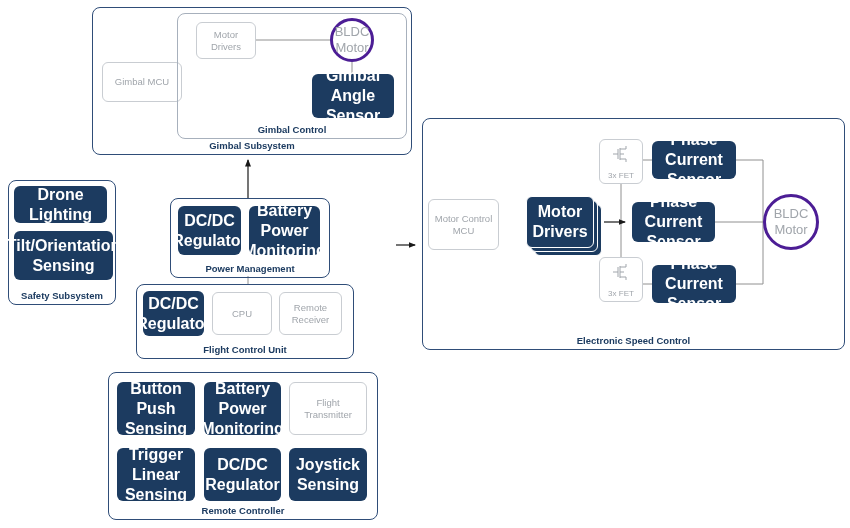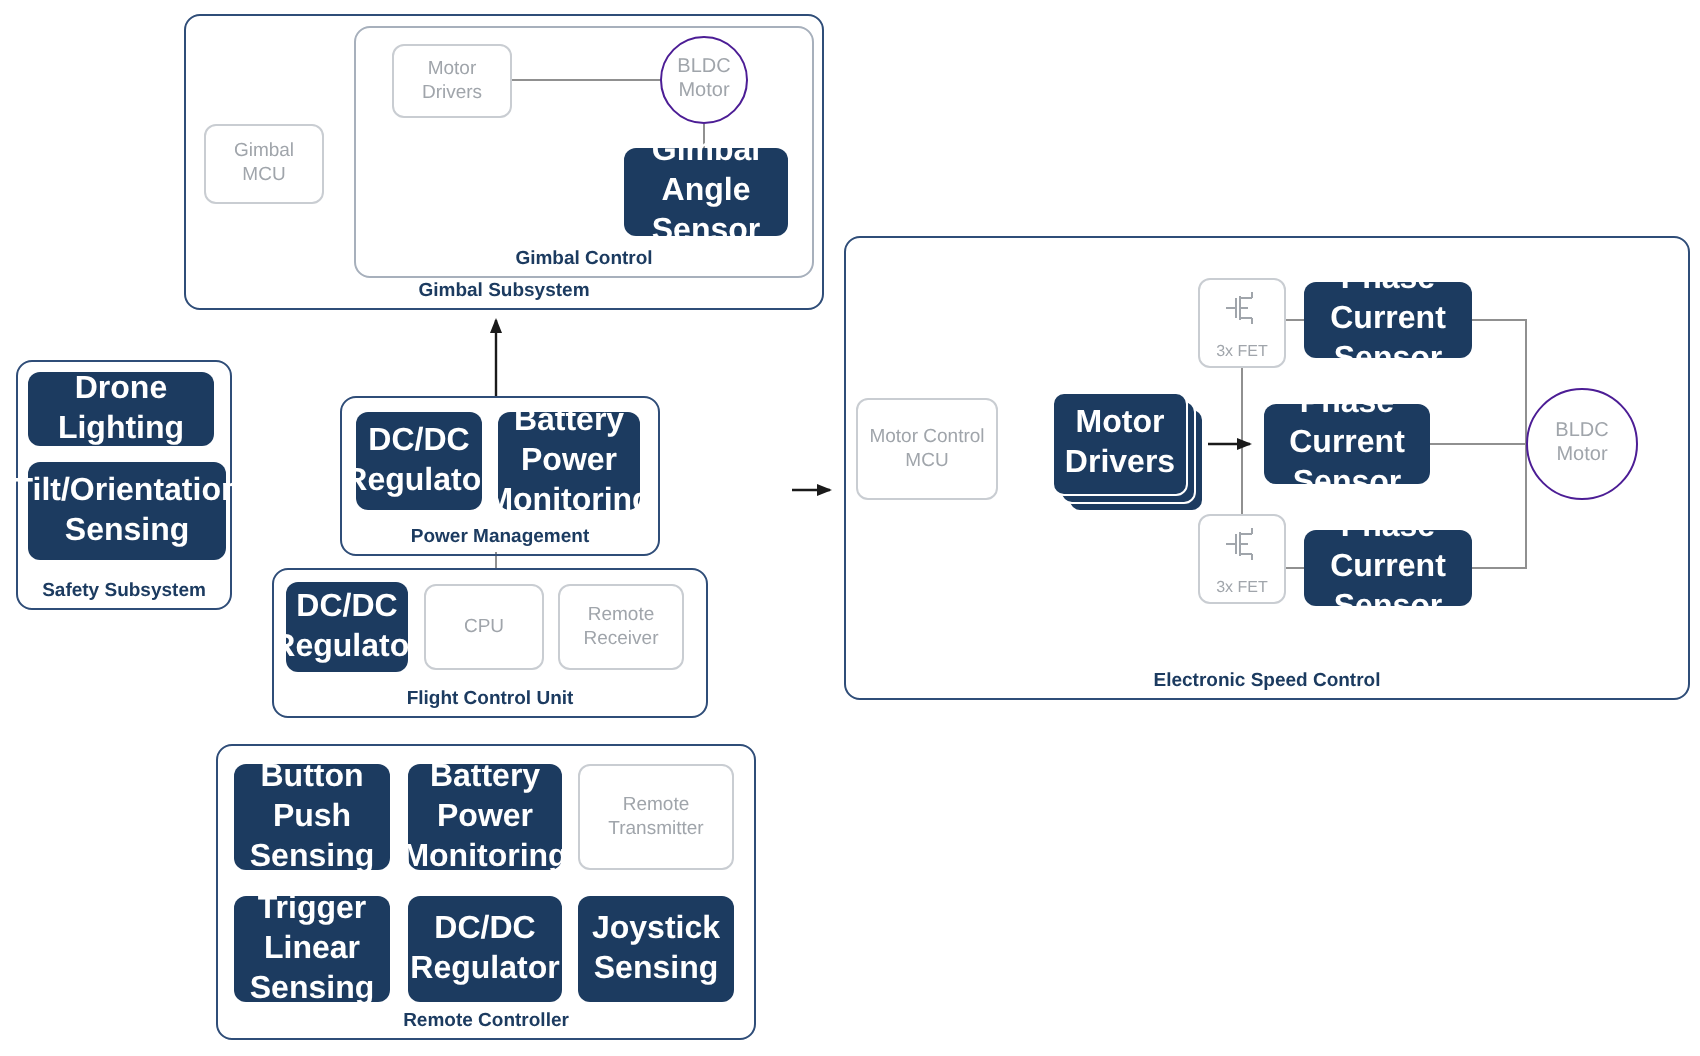--- a/index.html
+++ b/index.html
@@ -3,21 +3,21 @@
 <meta charset="utf-8">
 <style>
   html,body{margin:0;padding:0;background:#ffffff;font-family:"Liberation Sans",sans-serif;}
   #stage{position:relative;width:850px;height:528px;background:#ffffff;overflow:hidden;}
   #wires{position:absolute;left:0;top:0;width:850px;height:528px;}
   .cbox{position:absolute;border:1px solid #2f4d78;border-radius:8px;background:transparent;}
   .cbox-inner{position:absolute;border:1px solid #a7b0bc;border-radius:8px;background:transparent;}
   .clabel{position:absolute;left:0;right:0;bottom:3px;text-align:center;font-size:9.5px;font-weight:bold;color:#1c3b60;}
   .navy{position:absolute;background:#1c3b60;border-radius:6px;color:#ffffff;font-weight:bold;font-size:16px;line-height:1.25;display:flex;align-items:center;justify-content:center;text-align:center;padding:2px 3px;box-sizing:border-box;}
   .greyb{position:absolute;background:#ffffff;border:1px solid #c9cdd2;border-radius:6px;color:#a0a5ab;font-size:9.5px;line-height:1.25;display:flex;align-items:center;justify-content:center;text-align:center;padding:2px 3px;box-sizing:border-box;}
-  .circle{position:absolute;background:#ffffff;border:1px solid #4c1d95;border-radius:50%;color:#a0a5ab;font-size:10px;line-height:1.2;display:flex;align-items:center;justify-content:center;text-align:center;box-sizing:border-box;padding:4px;}
+  .circle{position:absolute;background:#ffffff;border:3px solid #4c1d95;border-radius:50%;color:#a0a5ab;font-size:13px;line-height:1.2;display:flex;align-items:center;justify-content:center;text-align:center;box-sizing:border-box;padding:4px;}
   .stack{position:absolute;background:#1c3b60;border:1.5px solid #ffffff;border-radius:6px;box-sizing:border-box;}
   .fet{position:absolute;background:#ffffff;border:1px solid #c9cdd2;border-radius:6px;display:flex;flex-direction:column;align-items:center;justify-content:space-between;box-sizing:border-box;padding:4px 2px 3px 2px;}
   .fet .flabel{font-size:8px;color:#a0a5ab;}
   .mos{stroke:#a0a5ab;stroke-width:1;fill:none;}
 </style>
 </head>
 <body>
 
 <div id="stage">
 
@@ -42,21 +42,21 @@
     <path d="M643,160 L652,160" stroke="#909090" stroke-width="1" fill="none"></path>
     <path d="M643,284 L652,284" stroke="#909090" stroke-width="1" fill="none"></path>
     <path d="M736,160 L763,160 L763,222" stroke="#909090" stroke-width="1" fill="none"></path>
     <path d="M736,284 L763,284 L763,222" stroke="#909090" stroke-width="1" fill="none"></path>
     <path d="M715,222 L763,222" stroke="#909090" stroke-width="1" fill="none"></path>
   </svg>
 
   <div class="cbox" style="left:92px;top:7px;width:318px;height:146px;">
     <div class="clabel">Gimbal Subsystem</div>
   </div>
-  <div class="greyb" style="left:102px;top:62px;width:60px;height:40px;">Gimbal MCU</div>
+  <div class="greyb" style="left:102px;top:62px;width:80px;height:40px;">Gimbal MCU</div>
   <div class="cbox-inner" style="left:177px;top:13px;width:228px;height:124px;">
     <div class="clabel">Gimbal Control</div>
   </div>
   <div class="greyb" style="left:196px;top:22px;width:60px;height:37px;">Motor Drivers</div>
   <div class="circle" style="left:330px;top:18px;width:44px;height:44px;">BLDC Motor</div>
   <div class="navy" style="left:312px;top:74px;width:82px;height:44px;">Gimbal Angle Sensor</div>
 
   <div class="cbox" style="left:8px;top:180px;width:106px;height:123px;">
     <div class="clabel">Safety Subsystem</div>
   </div>
@@ -74,21 +74,21 @@
   </div>
   <div class="navy" style="left:143px;top:291px;width:61px;height:45px;">DC/DC Regulator</div>
   <div class="greyb" style="left:212px;top:292px;width:60px;height:43px;">CPU</div>
   <div class="greyb" style="left:279px;top:292px;width:63px;height:43px;">Remote Receiver</div>
 
   <div class="cbox" style="left:108px;top:372px;width:268px;height:146px;">
     <div class="clabel">Remote Controller</div>
   </div>
   <div class="navy" style="left:117px;top:382px;width:78px;height:53px;">Button Push Sensing</div>
   <div class="navy" style="left:204px;top:382px;width:77px;height:53px;">Battery Power Monitoring</div>
-  <div class="greyb" style="left:289px;top:382px;width:78px;height:53px;">Remote Transmitter</div>
+  <div class="greyb" style="left:289px;top:382px;width:78px;height:53px;">Flight Transmitter</div>
   <div class="navy" style="left:117px;top:448px;width:78px;height:53px;">Trigger Linear Sensing</div>
   <div class="navy" style="left:204px;top:448px;width:77px;height:53px;">DC/DC Regulator</div>
   <div class="navy" style="left:289px;top:448px;width:78px;height:53px;">Joystick Sensing</div>
 
   <div class="cbox" style="left:422px;top:118px;width:421px;height:230px;">
     <div class="clabel">Electronic Speed Control</div>
   </div>
   <div class="greyb" style="left:428px;top:199px;width:71px;height:51px;">Motor Control MCU</div>
 
   <div class="stack" style="left:534px;top:204px;width:68px;height:52px;"></div>

